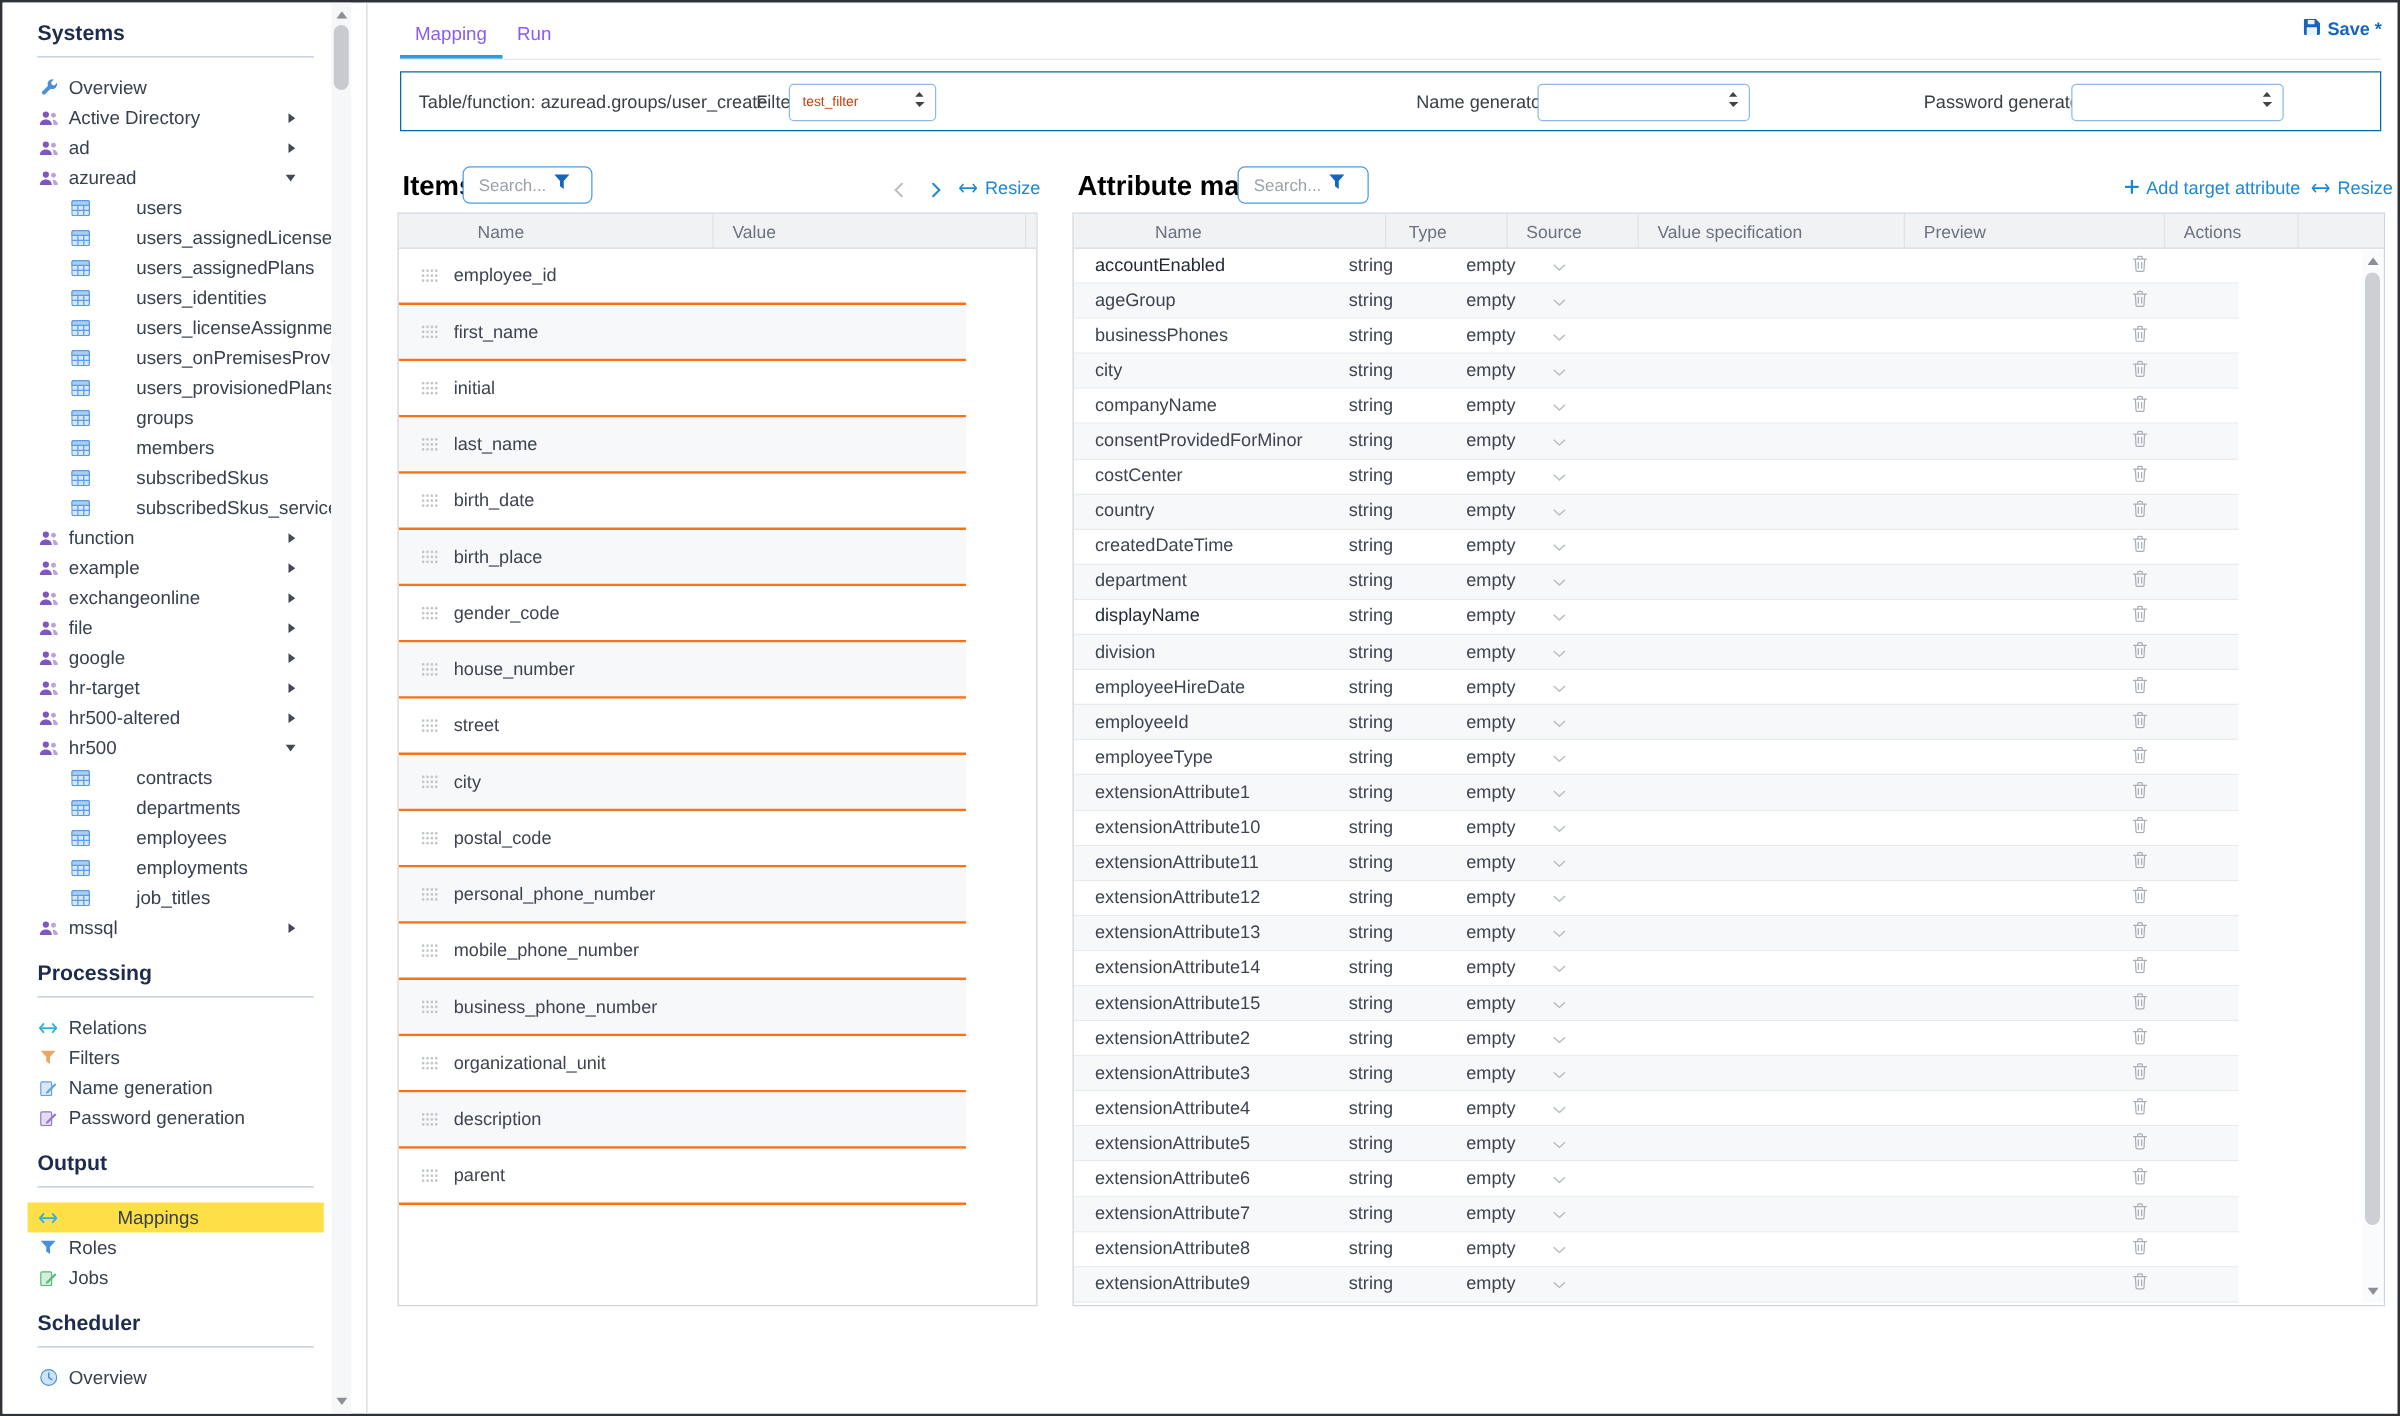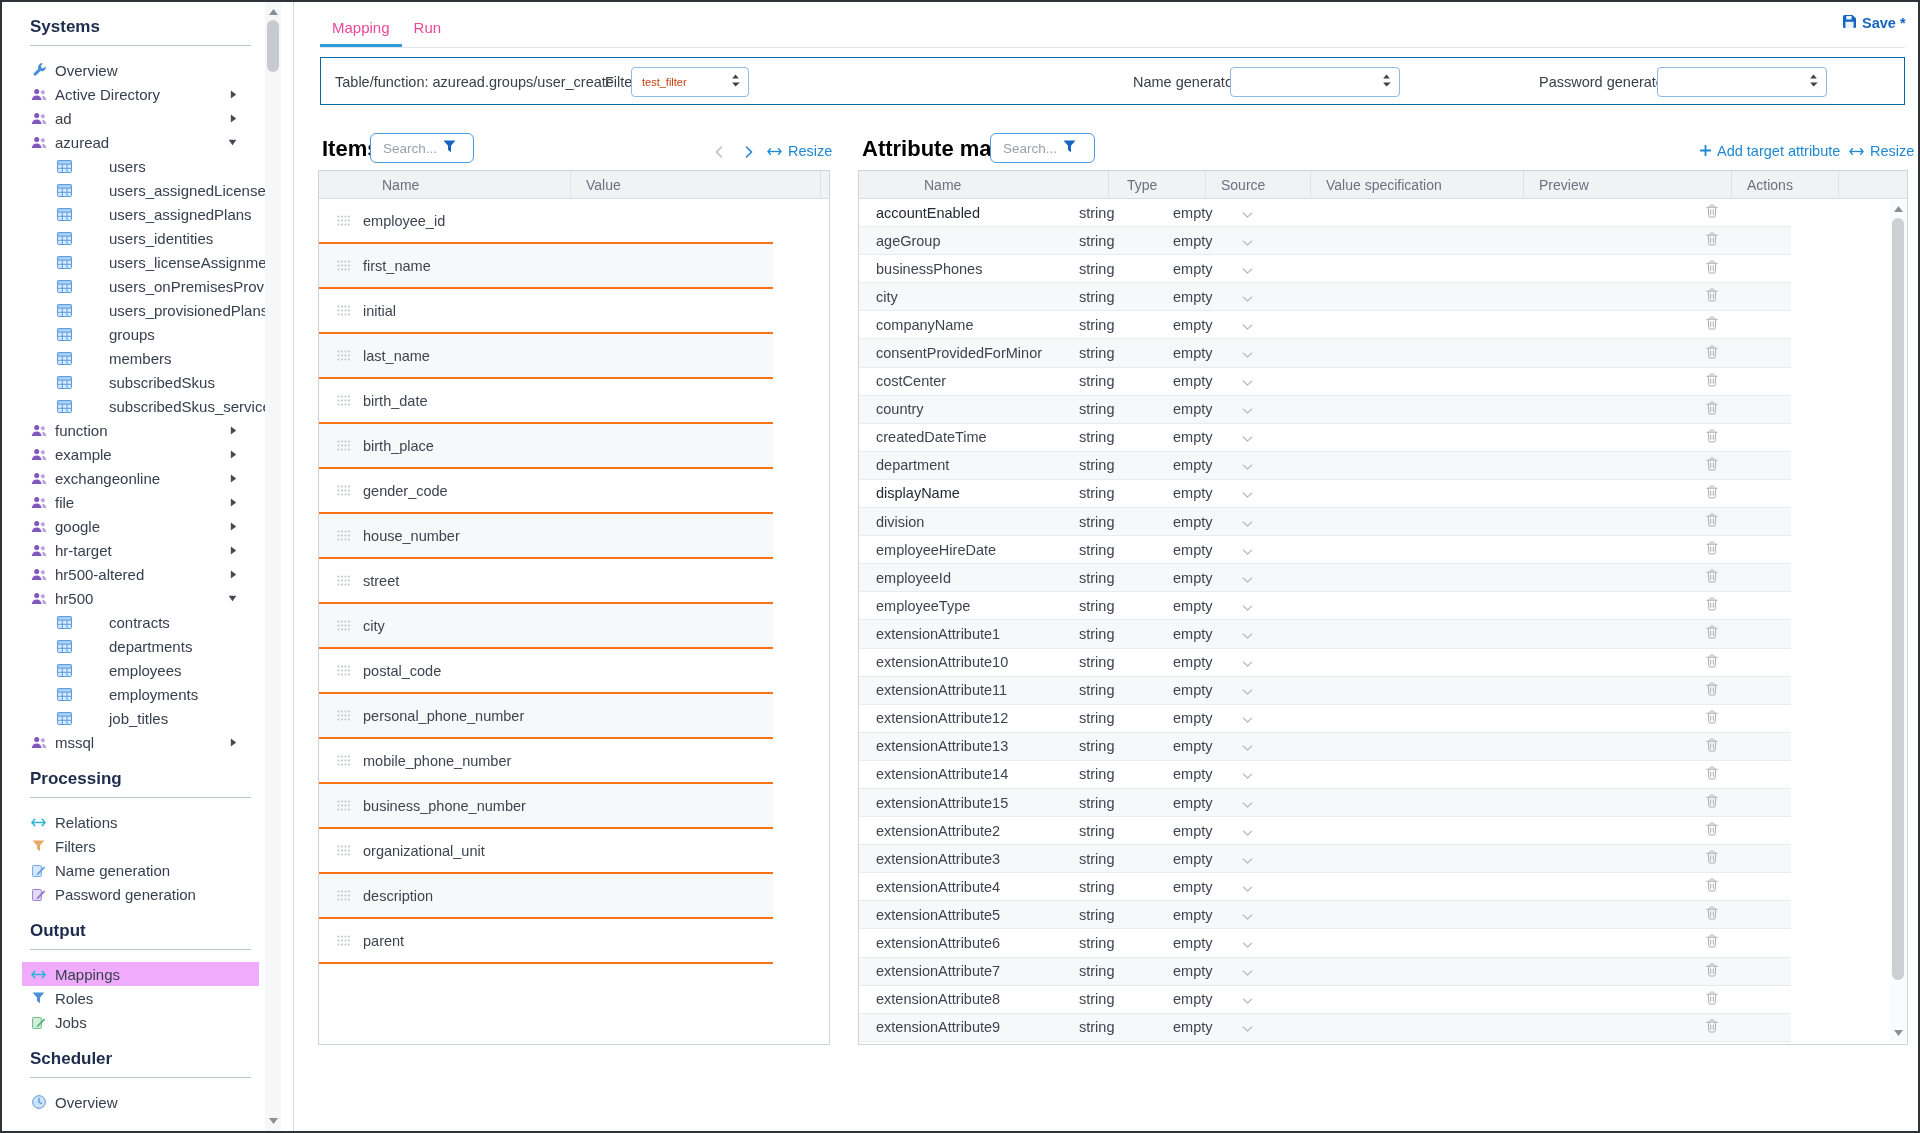--- a/index.html
+++ b/index.html
@@ -9,34 +9,34 @@
 
   
   .sidebar{position:absolute;left:0;top:0;width:263px;height:1129px;overflow:hidden;
            padding-left:28px;background:#fff;}
   .sb-title{font-size:17px;font-weight:600;color:#1d2b4c;margin-top:14px;line-height:22px;}
   .sb-title:first-child{margin-top:14px;}
   .sb-rule{height:1px;background:#b9c6d6;margin:7px 14px 0 0;}
   .sb-items{margin-top:12px;}
   .sb-item{display:flex;align-items:center;height:24px;cursor:pointer;}
   .sb-item.indent{padding-left:26px;gap:28px;}
-  .sb-item.selected{background:#f0abfc;margin-left:-8px;padding-left:8px;margin-right:6px;}
+  .sb-item.selected{background:#fde047;margin-left:-8px;padding-left:8px;margin-right:6px;gap:39px;}
   .sb-icon{width:17px;display:inline-flex;justify-content:center;flex:none;}
   .sb-label{margin-left:8px;font-size:15px;color:#37404d;white-space:nowrap;}
   .sb-chev{margin-left:auto;margin-right:28px;flex:none;}
 
   .sb-scroll{position:absolute;left:263px;top:0;width:16px;height:1129px;background:#f6f7f8;}
   .sb-scroll .arr{position:absolute;left:0;width:16px;height:14px;display:flex;align-items:center;justify-content:center;}
   .sb-scroll .arr.up{top:3px;} .sb-scroll .arr.down{bottom:3px;}
   .sb-thumb{position:absolute;left:2px;top:18px;width:12px;height:52px;background:#c7cbd0;border-radius:6px;}
   .vdivider{position:absolute;left:291px;top:0;width:1px;height:1129px;background:#d5d9dd;}
 
   
   .tabs{position:absolute;left:318px;top:7px;height:38px;display:flex;}
-  .tab{padding:0 12px;height:38px;line-height:38px;font-size:15px;color:#ec4899;cursor:pointer;}
+  .tab{padding:0 12px;height:38px;line-height:38px;font-size:15px;color:#8b5cf6;cursor:pointer;}
   .tab.active{box-shadow:inset 0 -3px 0 #2d9cdb;font-weight:500;}
   .tabs-underline{position:absolute;left:318px;top:45px;width:1585px;height:1px;background:#e3e6ea;}
   .save{position:absolute;left:1841px;top:13px;display:flex;align-items:center;gap:6px;
         color:#1565c0;font-size:14.5px;font-weight:600;cursor:pointer;}
 
   
   .toolbar{position:absolute;left:318px;top:55px;width:1585px;height:48px;border:1px solid #0369a1;background:#fff;}
   .toolbar .tlabel{position:absolute;top:0;height:48px;line-height:48px;font-size:14.5px;color:#3a4046;white-space:nowrap;}
   .sel{position:absolute;top:9px;height:30px;border:1px solid #8fb9e6;border-radius:4px;background:#fff;
        display:flex;align-items:center;justify-content:space-between;padding:0 8px 0 10px;cursor:pointer;}

